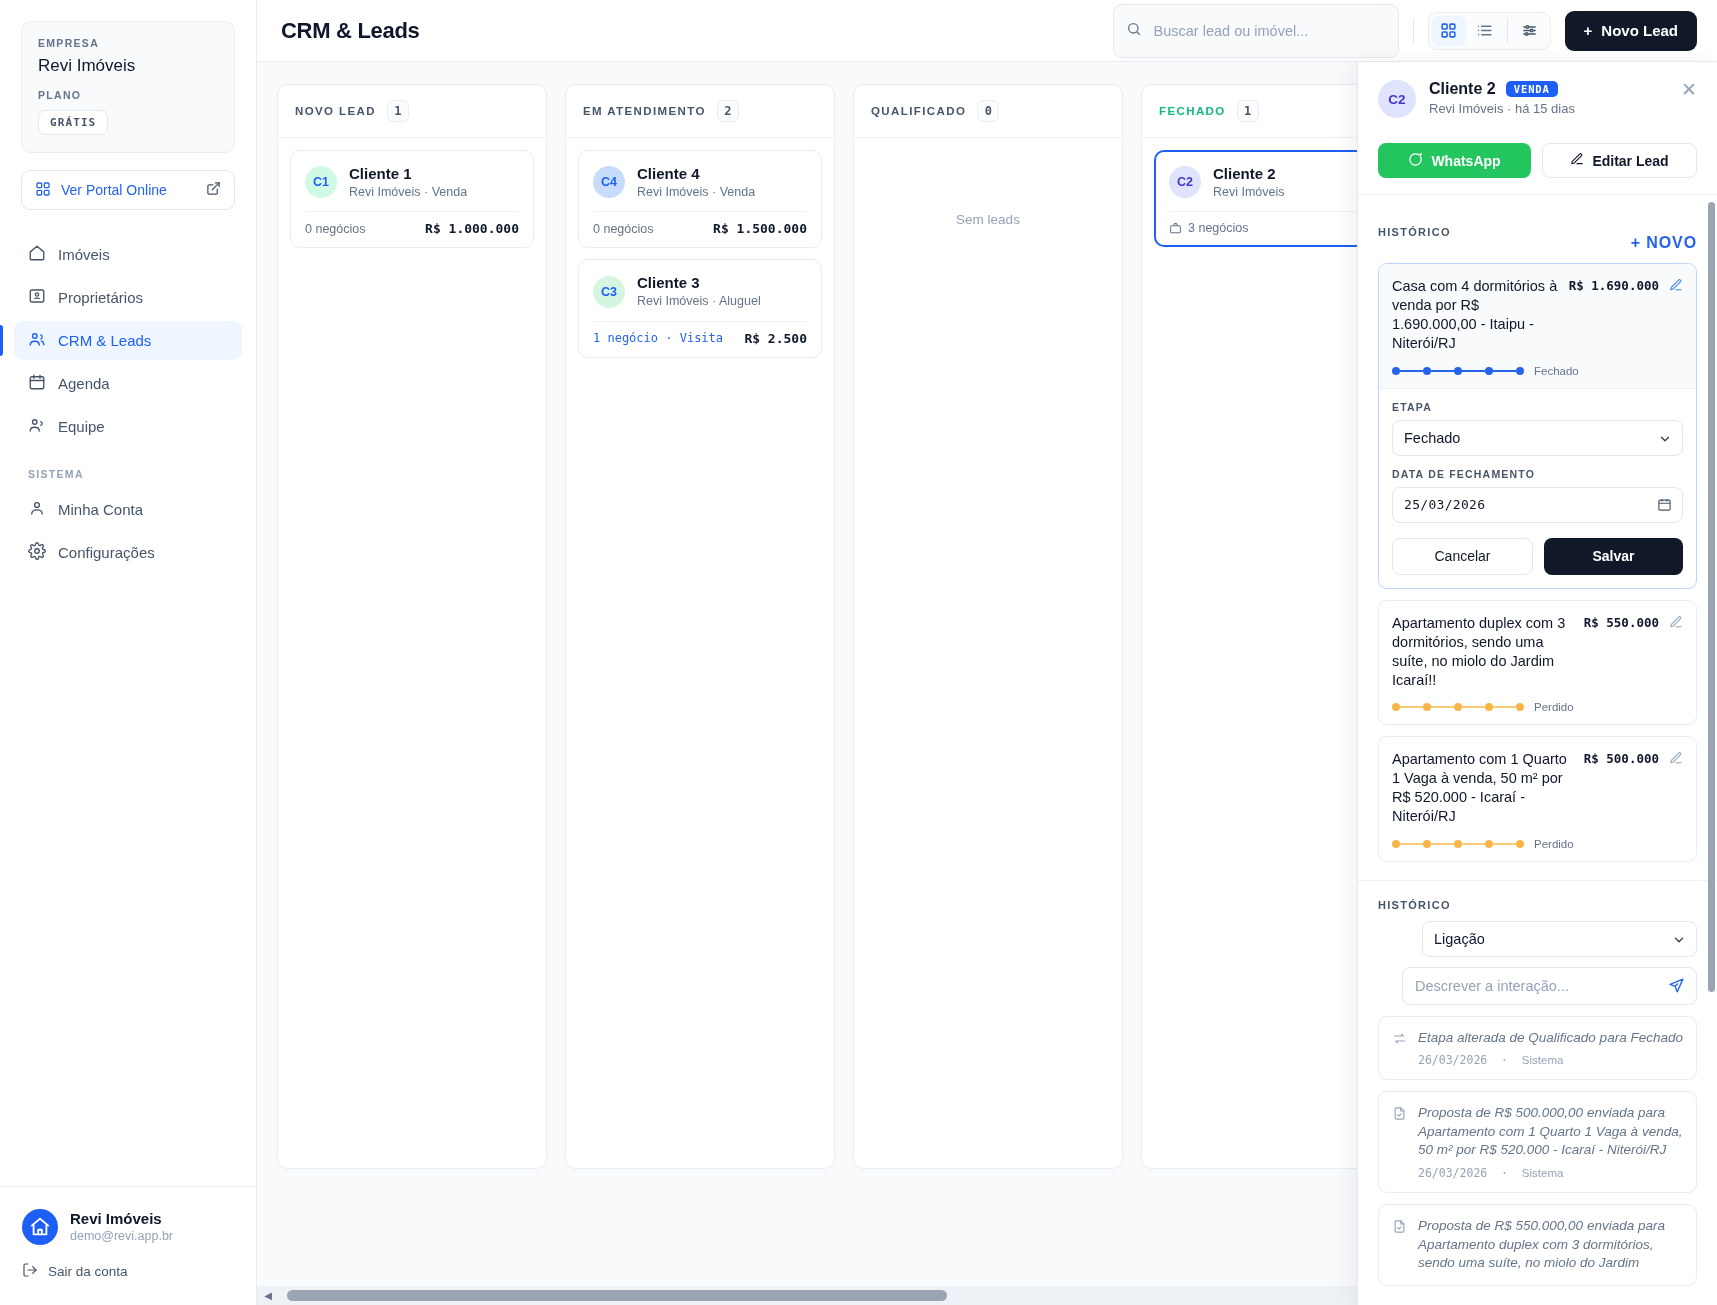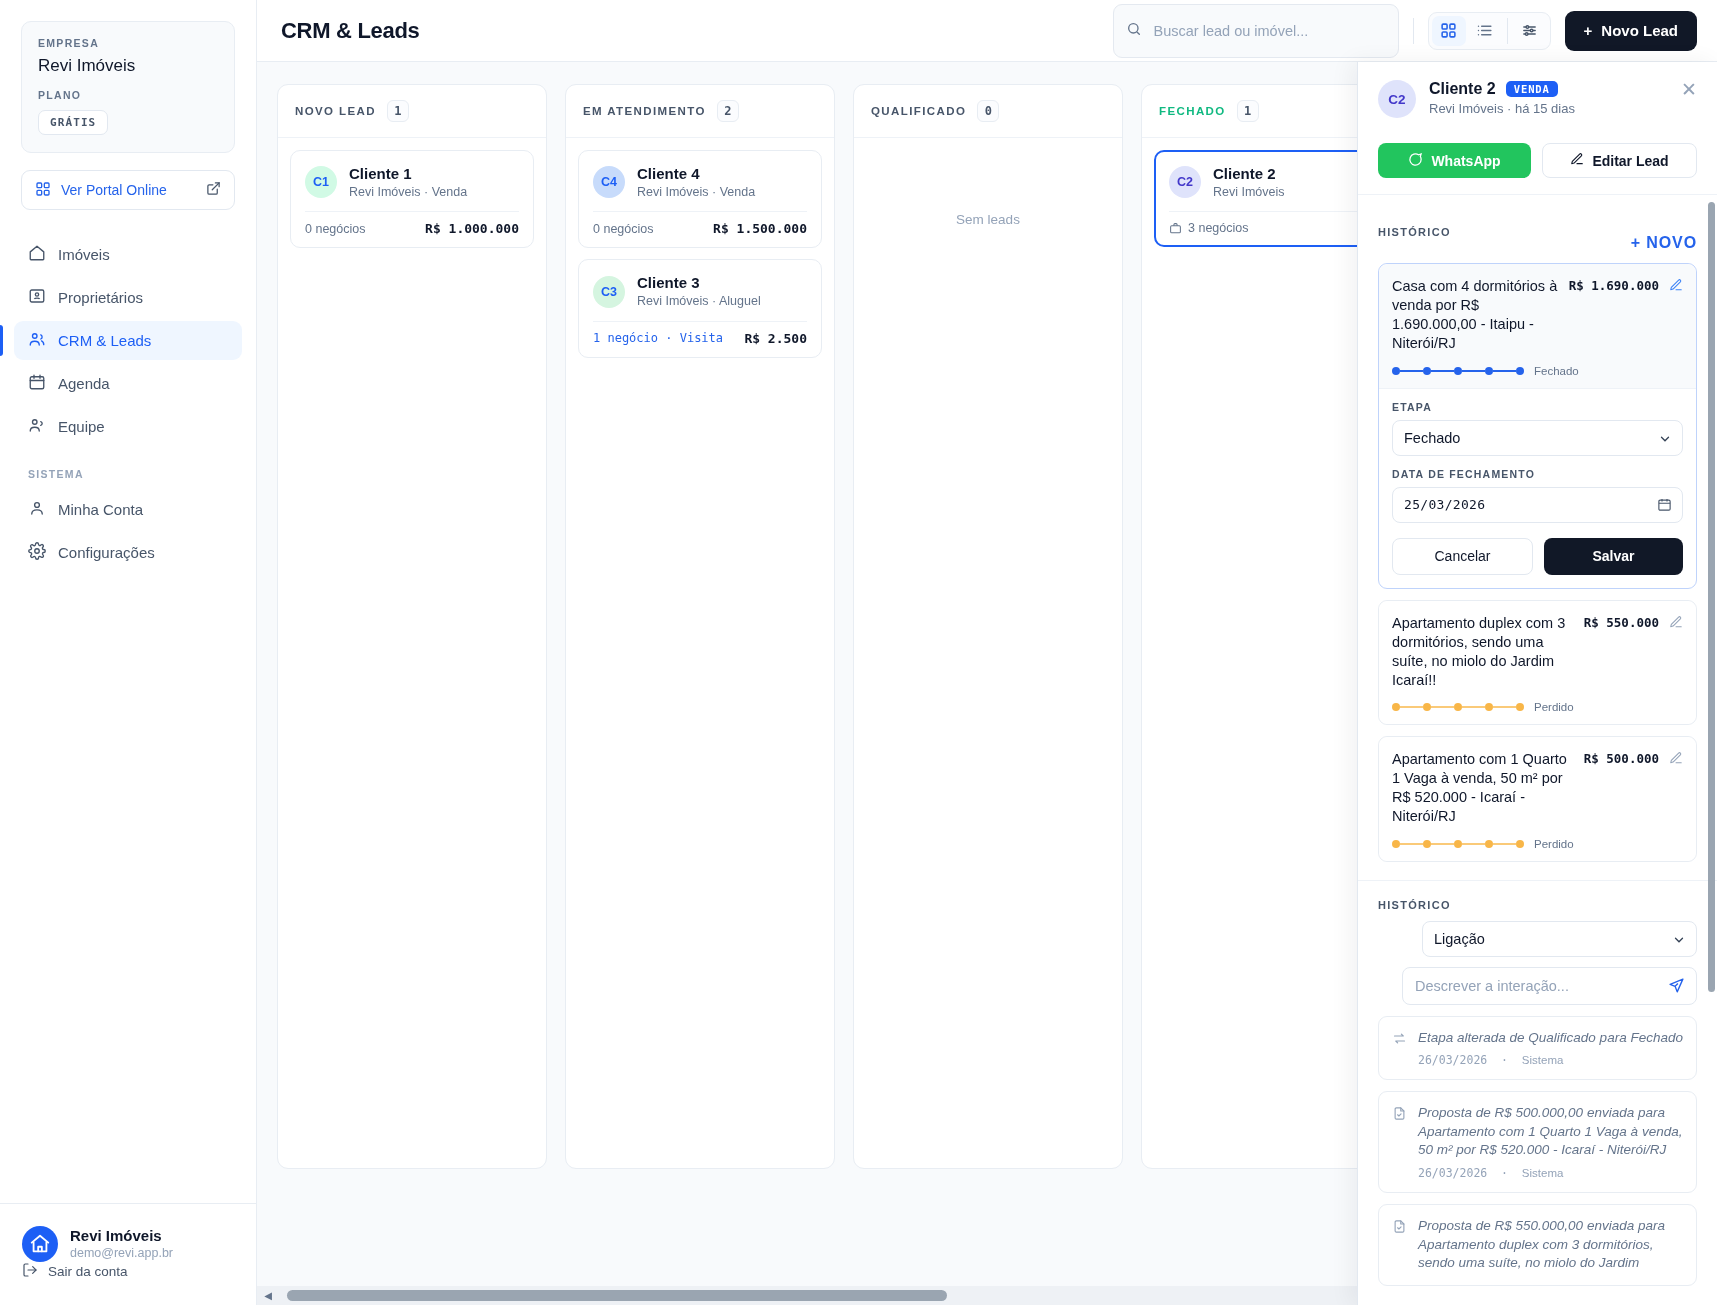--- a/index.html
+++ b/index.html
@@ -63,21 +63,21 @@
   }
   .nav-section { font-size: 10.5px; font-weight:700; letter-spacing:1.3px; color:#94a3b8;
     padding: 0 14px; margin: 22px 0 10px 0; }
 
   .side-foot { margin-top:auto; border-top:1px solid #e8edf3; padding: 22px 22px 24px 22px; }
   .side-user { display:flex; align-items:center; gap:12px; }
   .side-avatar { width:36px; height:36px; border-radius:50%; background:#1d5ff5;
     display:flex; align-items:center; justify-content:center; }
   .side-uname { font-size: 15px; font-weight: 600; color:#0f172a; line-height:1.25; }
   .side-umail { font-size: 12.5px; color:#94a3b8; line-height:1.3; }
-  .logout { display:flex; align-items:center; gap:10px; color:#475569;
+  .logout { display:flex; align-items:center; gap:10px; margin-top:17px; color:#475569;
     font-size:13.5px; cursor:pointer; }
 
   
   .main { flex:1; display:flex; flex-direction:column; min-width:0; position: relative; }
   .topbar {
     height: 62px; background:#fff; border-bottom:1px solid #e8edf3;
     display:flex; align-items:center; padding: 0 20px 0 24px; gap: 14px;
   }
   .page-title { font-size: 22px; font-weight:700; letter-spacing:-0.3px; }
   .top-right { margin-left:auto; display:flex; align-items:center; gap: 14px; }

